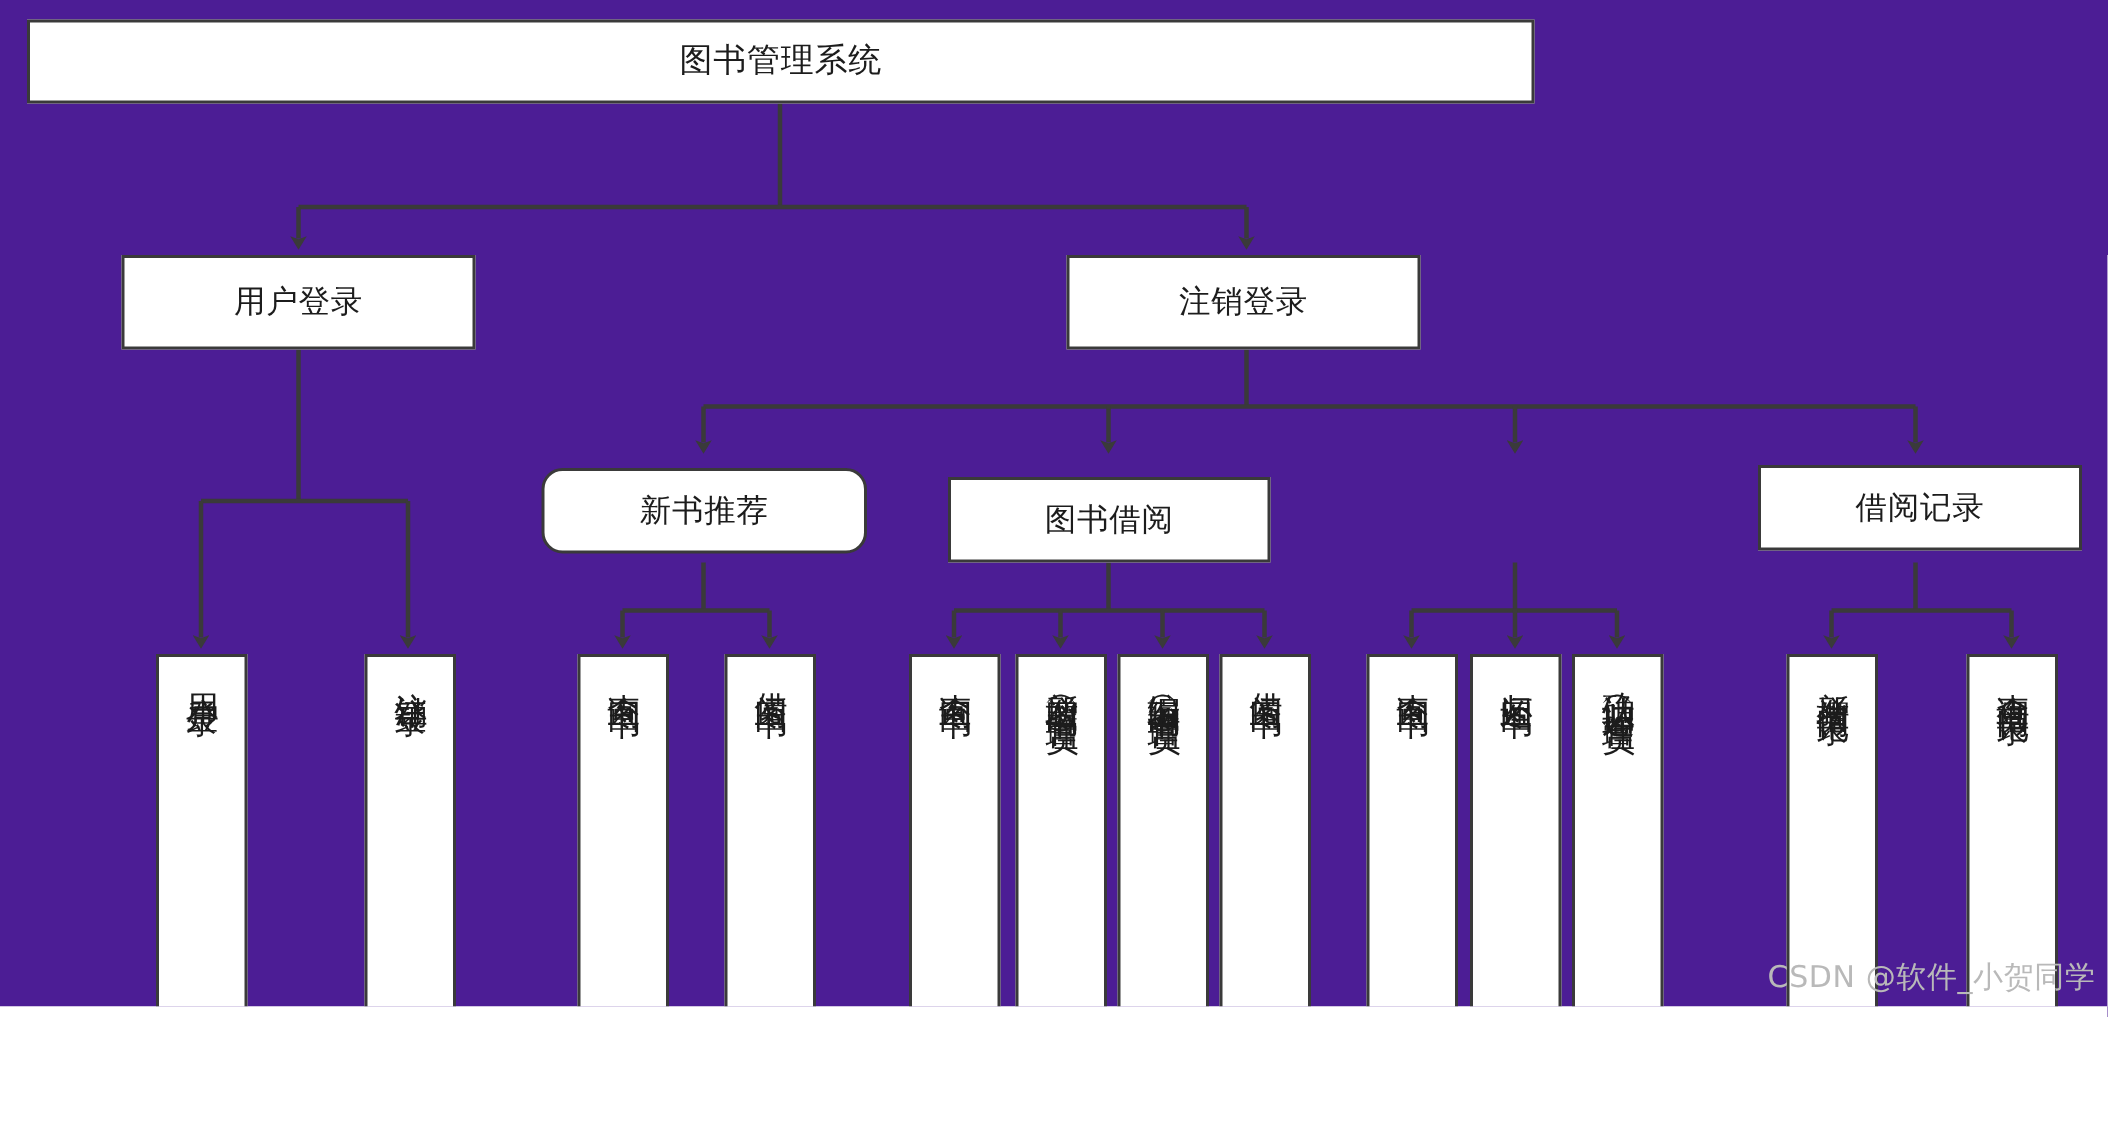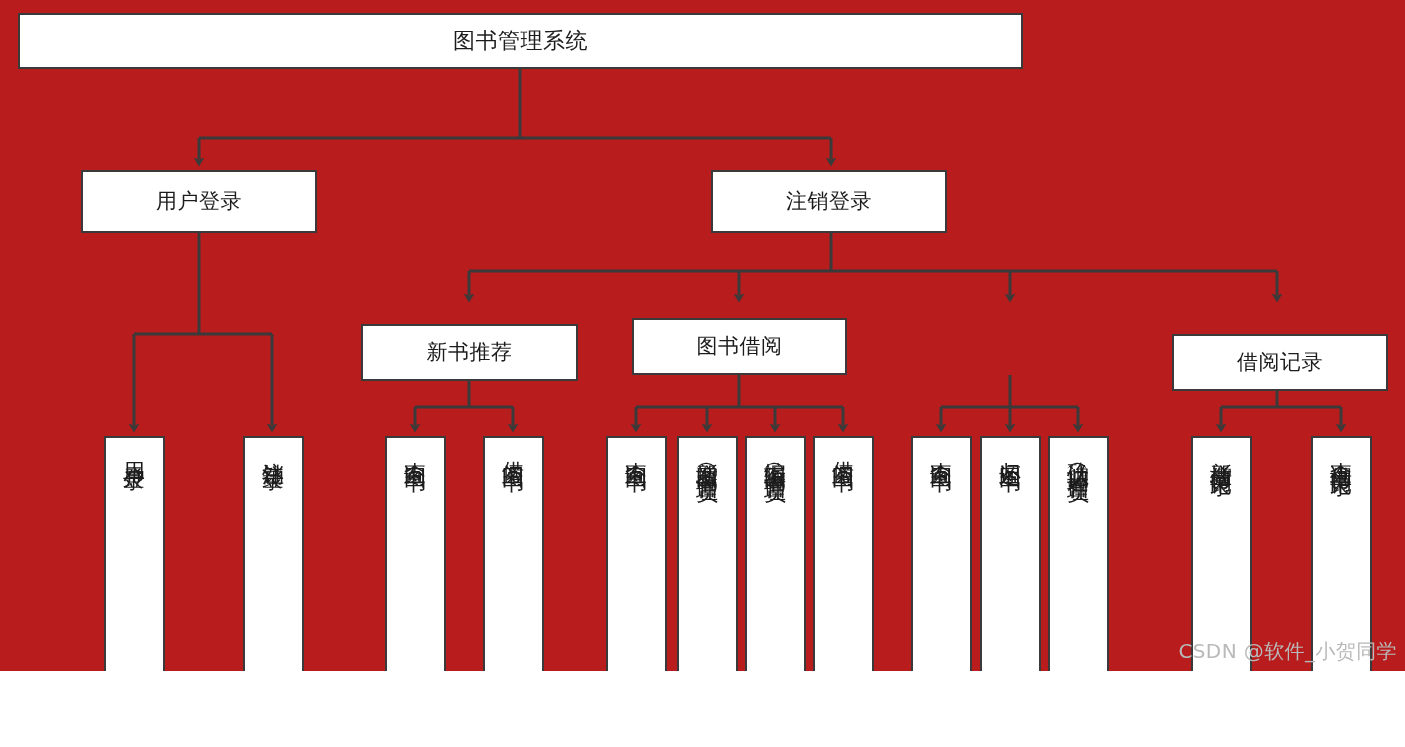--- a/index.html
+++ b/index.html
@@ -8,21 +8,21 @@
     padding: 0;
     background: #ffffff;
   }
   body {
     font-family: "DejaVu Sans", "Liberation Sans", sans-serif;
   }
   #canvas {
     position: relative;
     width: 1405px;
     height: 671px;
-    background: #b91c1c;
+    background: #4c1d95;
     overflow: hidden;
   }
   #edges {
     position: absolute;
     left: 0;
     top: 0;
     width: 1405px;
     height: 747px;
     pointer-events: none;
   }
@@ -133,30 +133,30 @@
   </div>
 
   <div class="node horiz" style="left:81px; top:170px; width:236px; height:63px;">
     <span class="label">用户登录</span>
   </div>
 
   <div class="node horiz" style="left:711px; top:170px; width:236px; height:63px;">
     <span class="label">注销登录</span>
   </div>
 
-  <div class="node horiz" style="left:361px; top:324px; width:217px; height:57px;">
+  <div class="node horiz" style="left:361px; top:312px; width:217px; height:57px;border-radius:14px;">
     <span class="label">新书推荐</span>
   </div>
 
   <div class="node horiz" style="left:632px; top:318px; width:215px; height:57px;justify-content:center;">
     <span class="label">图书借阅</span>
   </div>
 
 
-  <div class="node horiz" style="left:1172px; top:334px; width:216px; height:57px;">
+  <div class="node horiz" style="left:1172px; top:310px; width:216px; height:57px;">
     <span class="label">借阅记录</span>
   </div>
 
   <div class="node vert" style="left:104px; top:436px; width:61px; height:297px;">
     <span class="label">用户登录</span>
   </div>
 
   <div class="node vert" style="left:243px; top:436px; width:61px; height:297px;">
     <span class="label">注销登录</span>
   </div>

